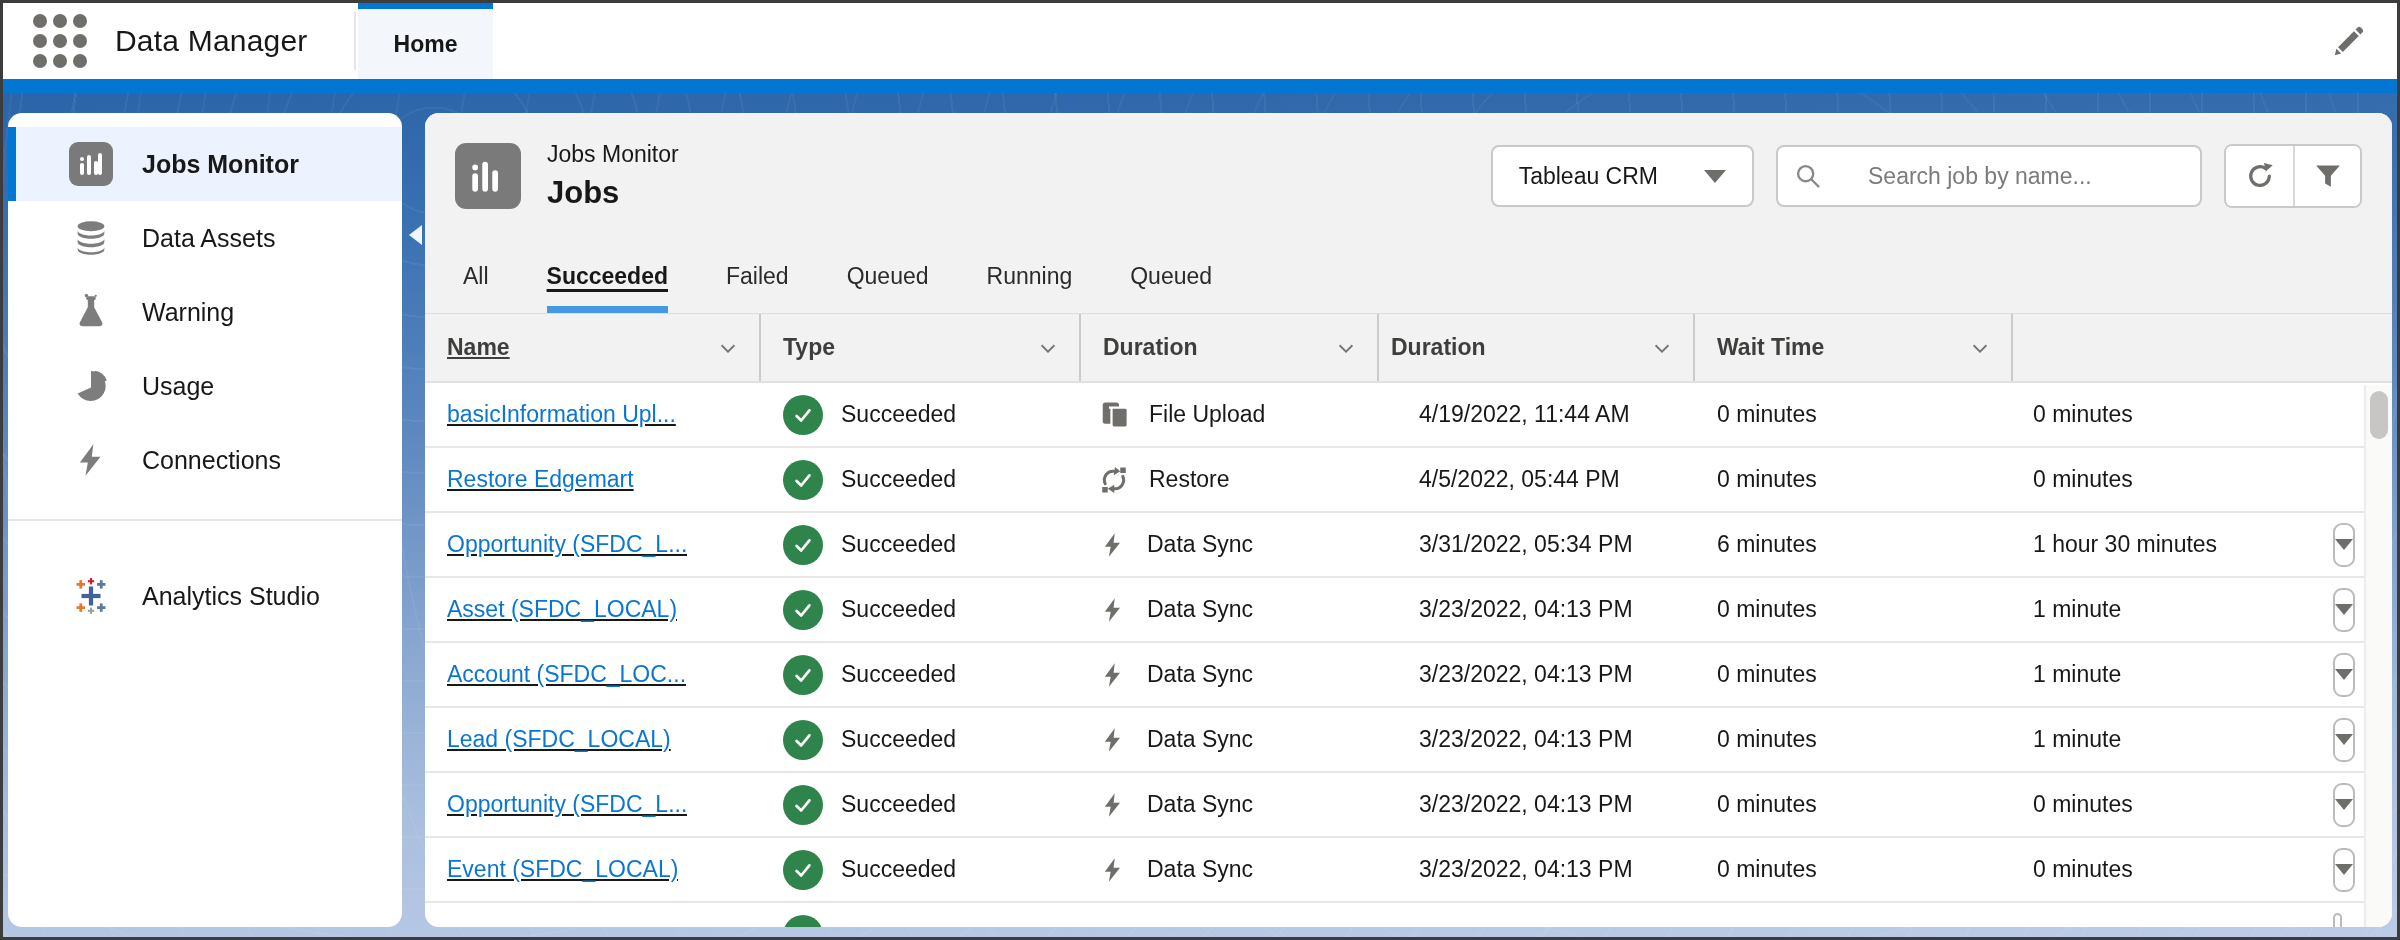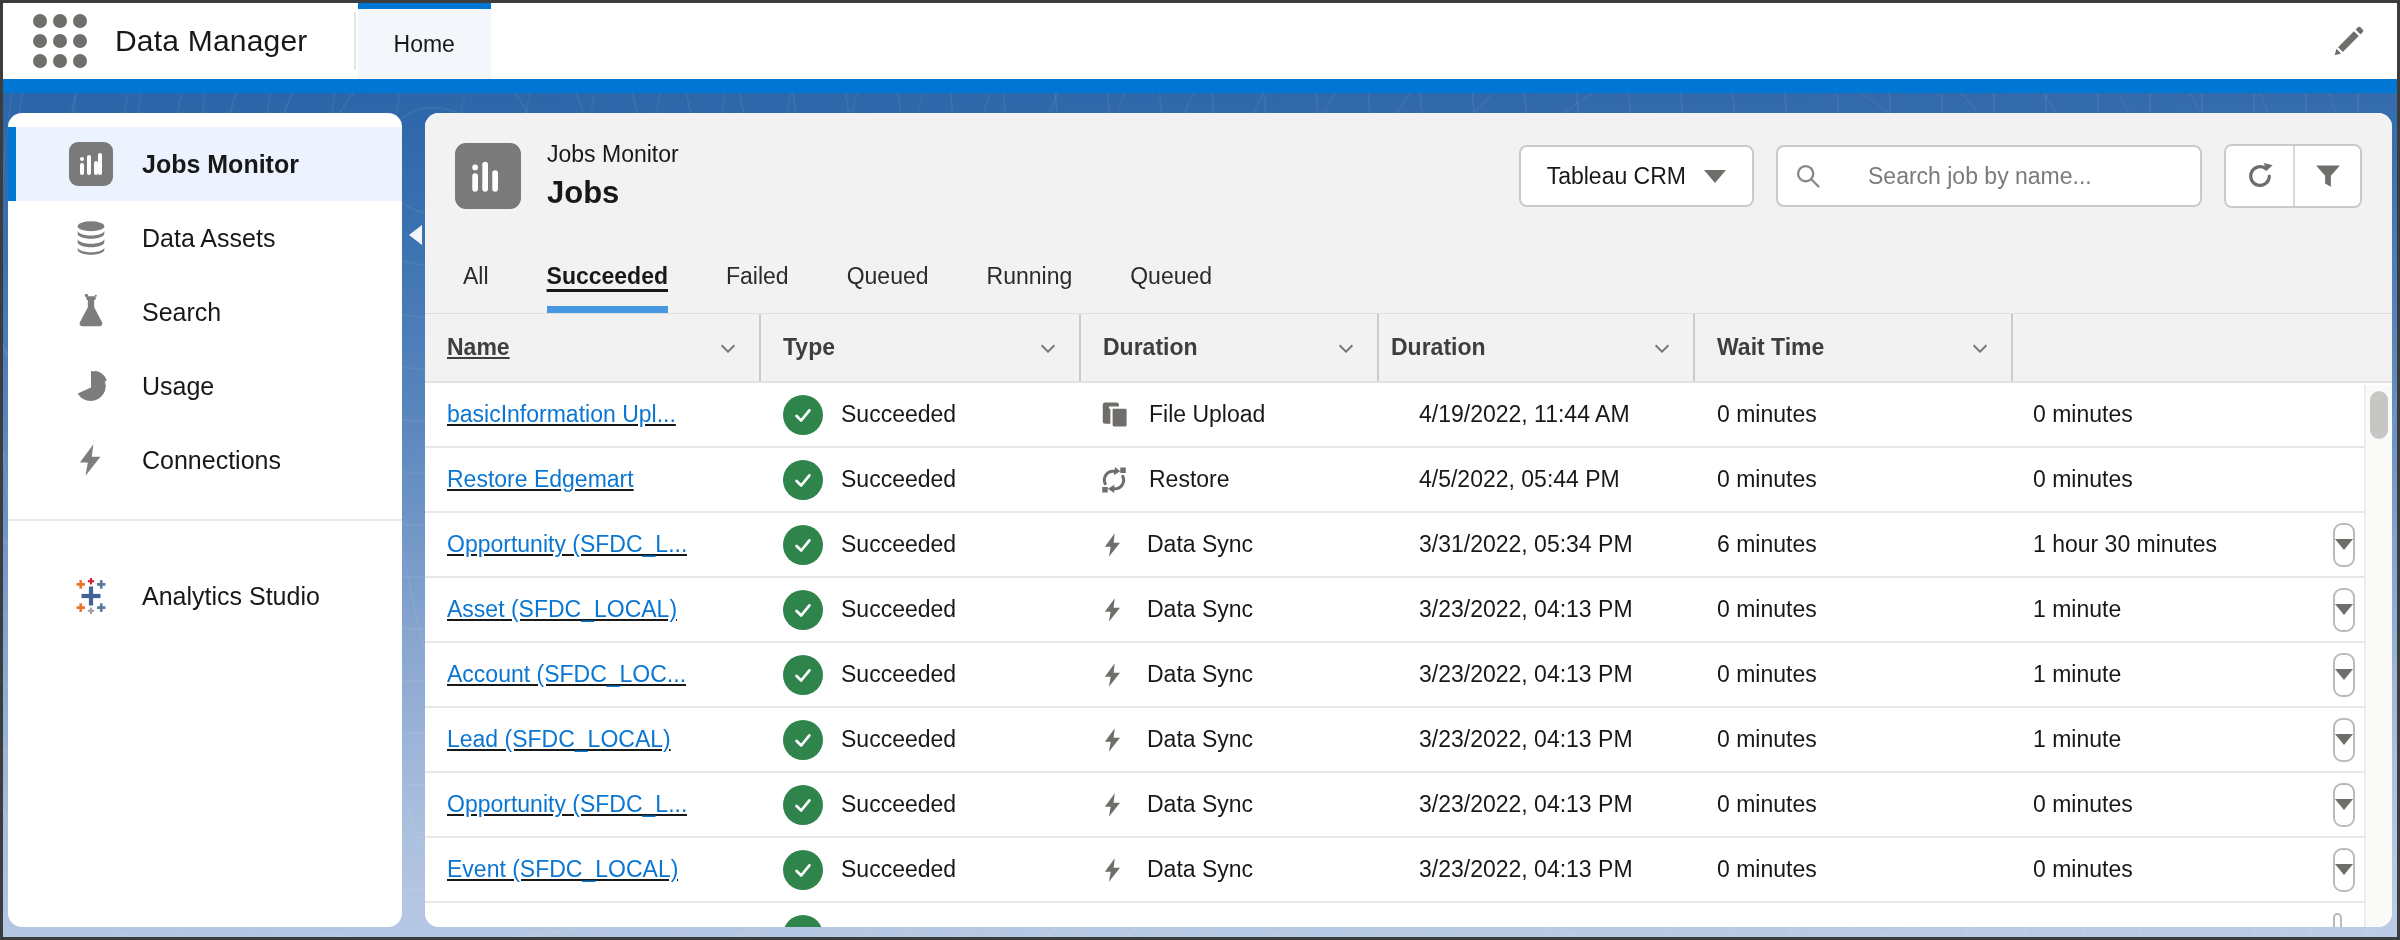--- a/index.html
+++ b/index.html
@@ -18,21 +18,21 @@
     display: flex; align-items: center;
     padding-left: 28px; flex: 0 0 auto;
   }
   .waffle { width: 58px; height: 58px; flex: 0 0 auto; }
   .app-title { font-size: 30px; color: #181818; margin-left: 26px; font-weight: 500; letter-spacing: 0.2px; white-space: nowrap; }
   .top-divider { width: 2px; height: 58px; background: #e5e5e5; margin-left: 46px; }
   .home-tab {
     height: 76px; margin-left: 2px; padding: 0 36px;
     background: #f3f6fb; border-top: 6px solid #0176d3;
     display: flex; align-items: center;
-    font-size: 23px; color: #181818; cursor: pointer;
+    font-size: 23px; color: #181818; cursor: pointer; font-weight: bold;
   }
   .pencil-btn { margin-left: auto; margin-right: 30px; cursor: pointer; display: flex; }
 
   .brand-strip { height: 14px; background: #0176d3; flex: 0 0 auto; }
 
   
   .workspace {
     position: relative; flex: 1 1 auto;
     background:
       repeating-radial-gradient(circle at 18% 8%, rgba(255,255,255,0.055) 0 2px, transparent 2px 52px),
@@ -76,21 +76,21 @@
     padding: 28px 30px 0 30px;
     display: flex; flex-direction: column; justify-content: space-between;
   }
   .head-row { display: flex; align-items: center; }
   .tile { width: 66px; height: 66px; background: #7a7a7a; border-radius: 11px; display: flex; align-items: center; justify-content: center; margin-right: 26px; flex: 0 0 auto; }
   .titles .crumb { font-size: 23px; color: #181818; margin-bottom: 7px; }
   .titles .big { font-size: 31px; font-weight: bold; color: #181818; }
   .controls { margin-left: auto; display: flex; align-items: center; gap: 22px; }
   .select-btn {
     height: 62px; background: #fff; border: 2px solid #c9c9c9; border-radius: 8px;
-    display: flex; align-items: center; gap: 18px; padding: 0 26px;
+    display: flex; align-items: center; gap: 46px; padding: 0 26px;
     font-size: 23px; color: #181818; cursor: pointer; white-space: nowrap;
   }
   .caret { width: 0; height: 0; border-left: 11px solid transparent; border-right: 11px solid transparent; border-top: 13px solid #706e6b; }
   .searchbox {
     width: 426px; height: 62px; background: #fff; border: 2px solid #c9c9c9; border-radius: 8px;
     display: flex; align-items: center; padding: 0 16px; gap: 14px;
   }
   .searchbox input { border: 0; outline: 0; flex: 1; font-size: 23px; font-family: "Liberation Sans", sans-serif; color: #181818; background: transparent; margin-left: 32px; }
   .searchbox input::placeholder { color: #7b7b7b; }
   .btn-group { display: flex; background: #fff; border: 2px solid #c9c9c9; border-radius: 8px; overflow: hidden; }
@@ -208,21 +208,21 @@
           <svg width="38" height="38" viewBox="0 0 24 24">
             <g fill="#7d7d7d">
               <path d="M10 3h4v6l5 9.5c.6 1.1-.2 2.5-1.5 2.5h-11c-1.3 0-2.1-1.4-1.5-2.5L10 9V3z"></path>
               <rect x="9" y="2" width="6" height="2.4" rx="1"></rect>
               <circle cx="9" cy="2.6" r="0.9" transform="translate(0 -1)"></circle>
             </g>
             <circle cx="9.2" cy="1.6" r="1" fill="#7d7d7d"></circle>
             <circle cx="15" cy="1.8" r="0.7" fill="#7d7d7d"></circle>
           </svg>
         </span>
-        <span>Search</span>
+        <span>Warning</span>
       </div>
 
       <div class="side-item">
         <span class="ico">
           <svg width="38" height="38" viewBox="0 0 24 24">
             <path fill="#7d7d7d" d="M12 13V2.5A9.5 9.5 0 1 1 3.6 16.8L12 13z"></path>
             <path fill="#7d7d7d" d="M13.8 11.2V1.9a9.5 9.5 0 0 1 7.6 6.3l-7.6 3z" transform="translate(0.6 0.4)"></path>
           </svg>
         </span>
         <span>Usage</span>

